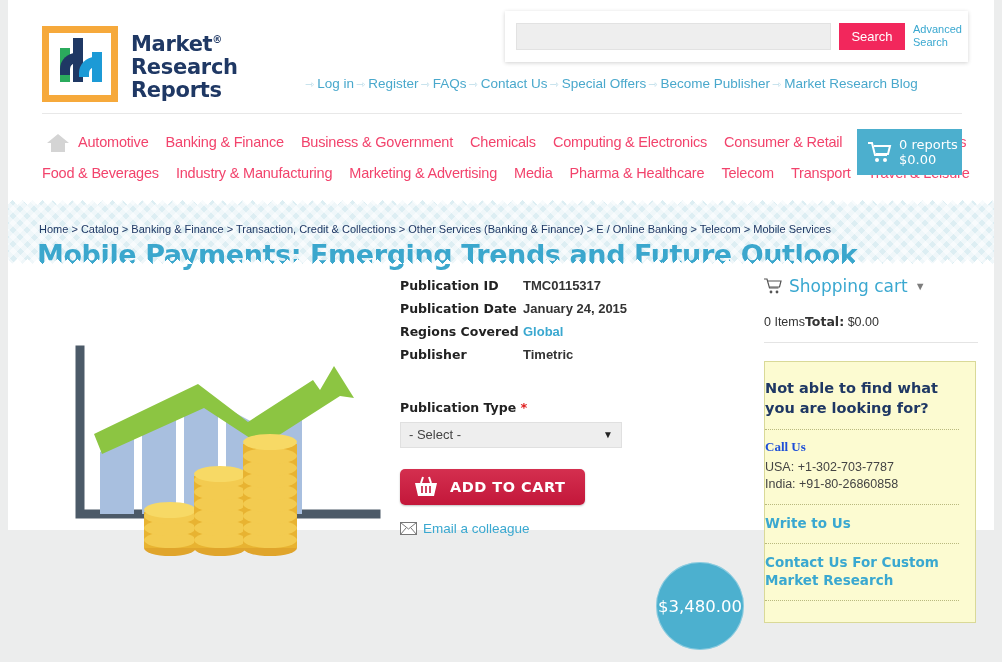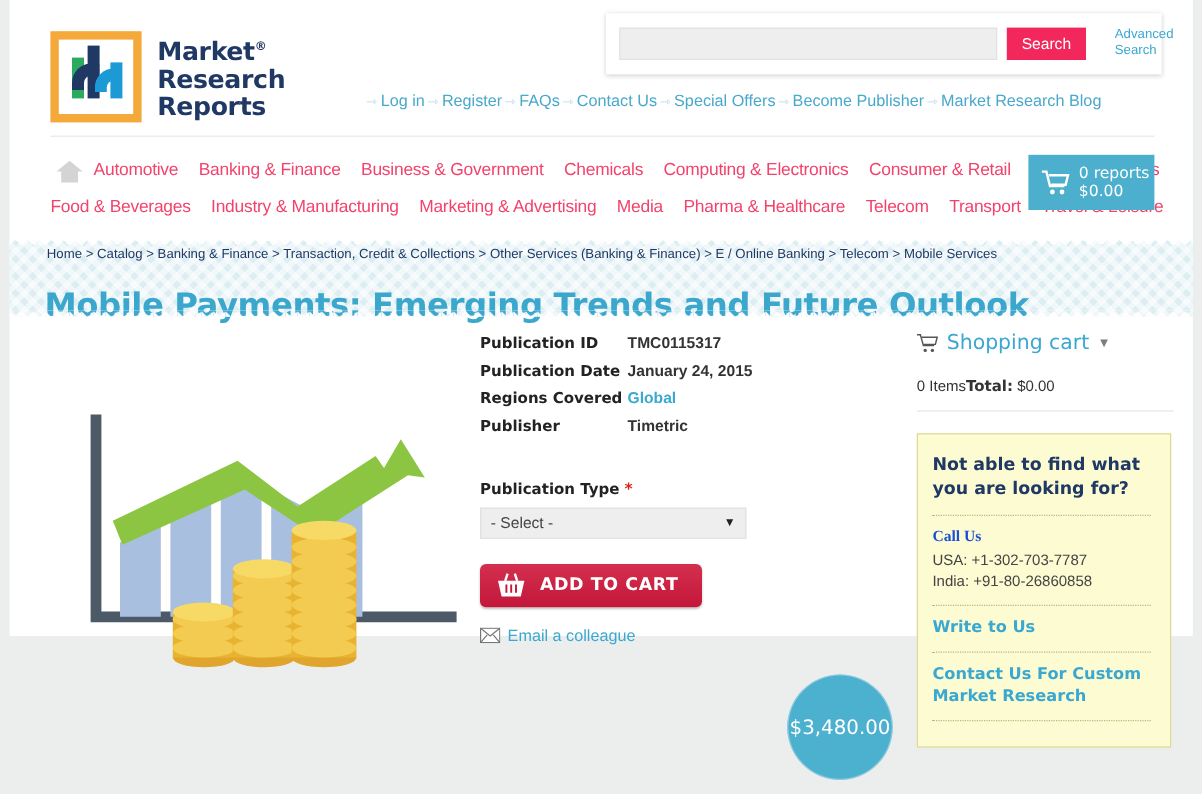--- a/index.html
+++ b/index.html
@@ -123,21 +123,21 @@
     color: #ffffff;
     border: none;
     font-family: "Liberation Sans", sans-serif;
     font-size: 13px;
     cursor: pointer;
     padding: 0;
     line-height: 27px;
   }
   .advanced-search {
     position: absolute;
-    left: 424px;
+    left: 408px;
     top: 12px;
     width: 56px;
     font-size: 11px;
     line-height: 13px;
     color: #3aa8d0;
     text-decoration: none;
     cursor: pointer;
   }
 
   .toplinks {
@@ -245,21 +245,21 @@
       linear-gradient(45deg,  #ffffff 50%, transparent 50%),
       linear-gradient(-45deg, #ffffff 50%, transparent 50%);
     background-size: 10px 10px;
     background-repeat: repeat-x;
   }
   .titleband::before { top: 0; transform: scaleY(-1); }
   .titleband::after  { bottom: 0; }
   .breadcrumb {
     position: absolute;
     left: 31px;
-    top: 6px;
+    top: 23px;
     font-size: 11px;
     color: #1f3864;
     white-space: nowrap;
   }
   .page-title {
     position: absolute;
     left: 29px;
     top: 21px;
     font-family: "DejaVu Sans", sans-serif;
     font-size: 27px;
@@ -428,21 +428,21 @@
     height: 1px;
     background: #e4e4e4;
   }
 
   .helpbox {
     margin-top: 18px;
     width: 212px;
     background: #fcfbd1;
     border: 1px solid #d9d998;
     box-sizing: border-box;
-    padding: 16px 16px 12px 12px;
+    padding: 16px 16px 12px 0;
   }
   .helpbox h3 {
     margin: 0;
     font-family: "DejaVu Sans", sans-serif;
     font-size: 14.5px;
     line-height: 20px;
     color: #1f3864;
     font-weight: bold;
   }
   .dotted {

